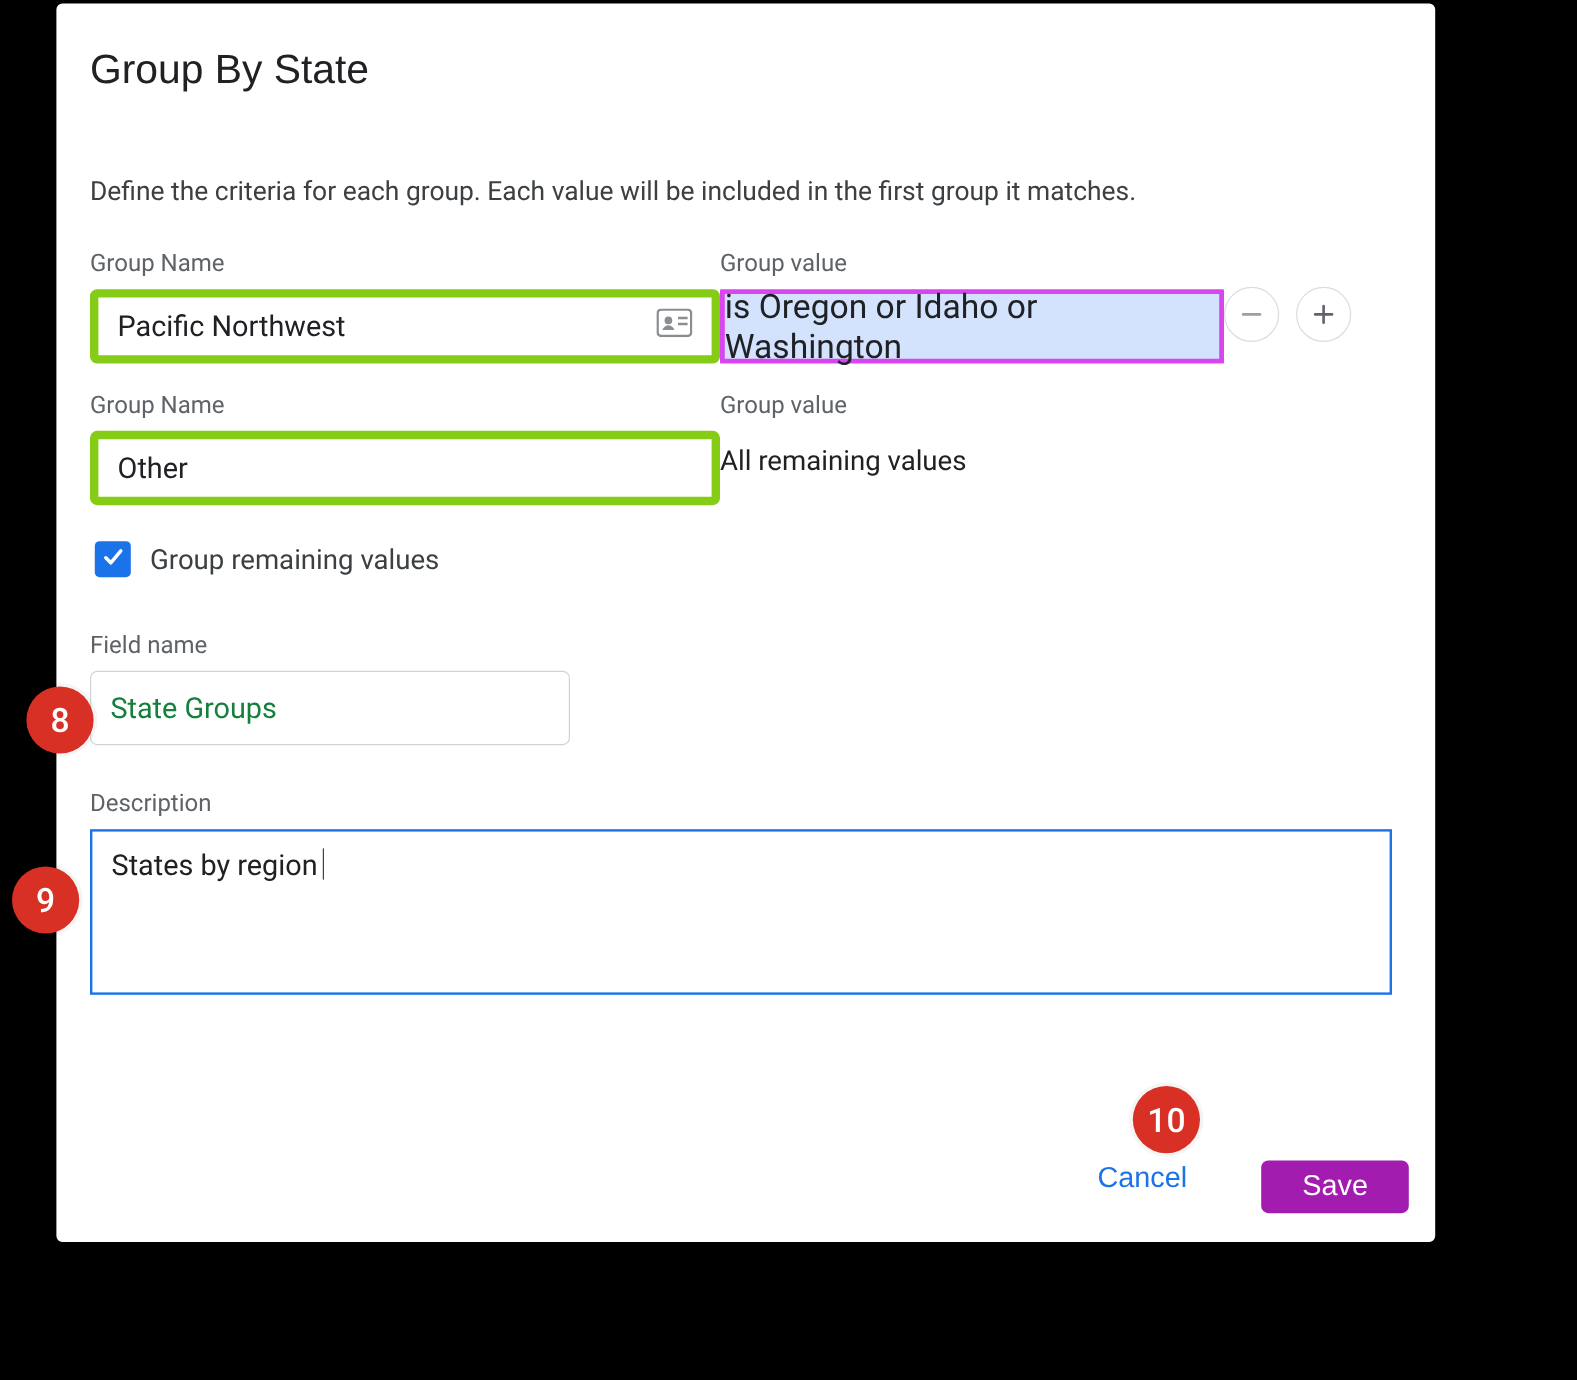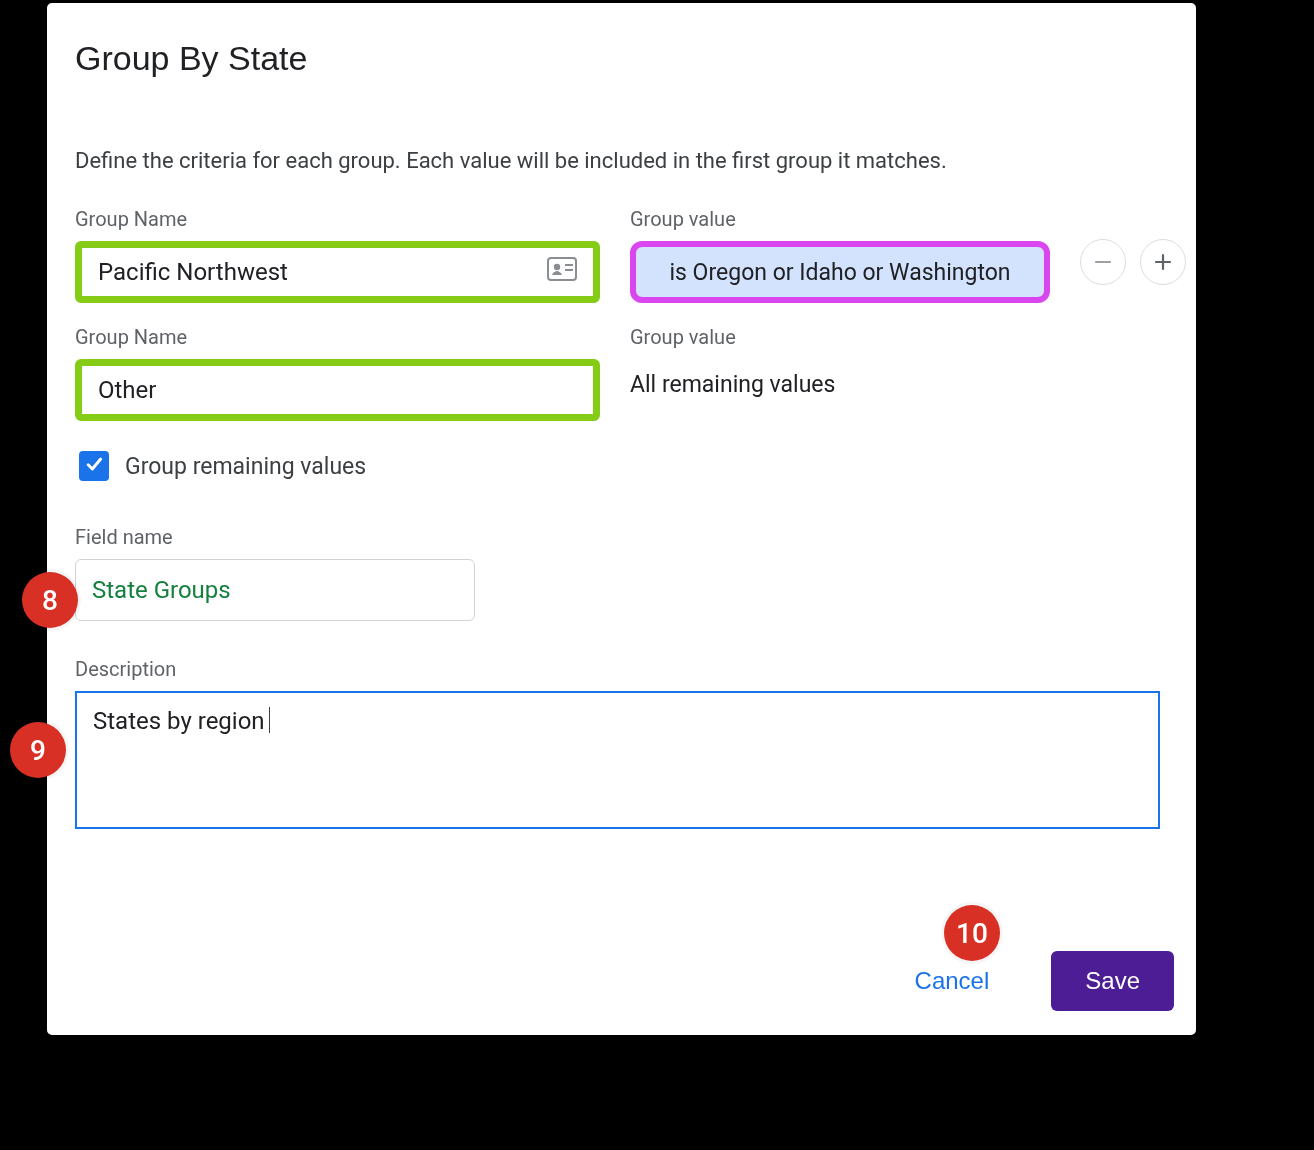--- a/index.html
+++ b/index.html
@@ -35,21 +35,20 @@
     margin: 0 0 70px 0;
   }
   .subtitle {
     font-size: 22px;
     color: #3c4043;
     margin: 0 0 34px 0;
   }
   .row {
     display: flex;
     align-items: flex-start;
-    gap: 30px;
     margin-bottom: 22px;
   }
   .col-name { width: 525px; }
   .col-val { width: 420px; }
   .label {
     font-size: 20px;
     color: #5f6368;
     margin-bottom: 10px;
   }
   .text-input {
@@ -61,27 +60,27 @@
     font-size: 24px;
     color: #202124;
     background: #fff;
     display: flex;
     align-items: center;
     justify-content: space-between;
   }
   .value-chip {
     width: 100%;
     height: 62px;
-    border: 6px solid #d946ef;
+    border: 4px solid #d946ef;
     background: #d3e3fd;
-    border-radius: 12px;
+    border-radius: 1px;
     display: flex;
     align-items: center;
     justify-content: center;
-    font-size: 23px;
+    font-size: 28px;
     color: #202124;
   }
   .static-val {
     font-size: 23px;
     color: #202124;
     padding-top: 12px;
   }
   .icon-id { color: #8a8d91; }
   .row-actions {
     display: flex;
@@ -145,38 +144,38 @@
     height: 26px;
     background: #3c4043;
     margin-left: 4px;
     vertical-align: -4px;
   }
   .footer {
     position: absolute;
     right: 22px;
     bottom: 24px;
     display: flex;
-    align-items: center;
+    align-items: flex-start;
     gap: 56px;
   }
   .btn-text {
     color: #1a73e8;
     font-size: 24px;
     font-weight: 500;
     background: none;
     border: none;
   }
   .btn-primary {
-    background: #4c1d95;
+    background: #a21caf;
     color: #fff;
     font-size: 24px;
     font-weight: 500;
     border: none;
     border-radius: 6px;
-    height: 60px;
+    height: 44px;
     padding: 0 34px;
   }
   .callout {
     position: absolute;
     width: 56px; height: 56px;
     border-radius: 50%;
     background: #d93025;
     color: #fff;
     display:flex; align-items:center; justify-content:center;
     font-size: 28px;

